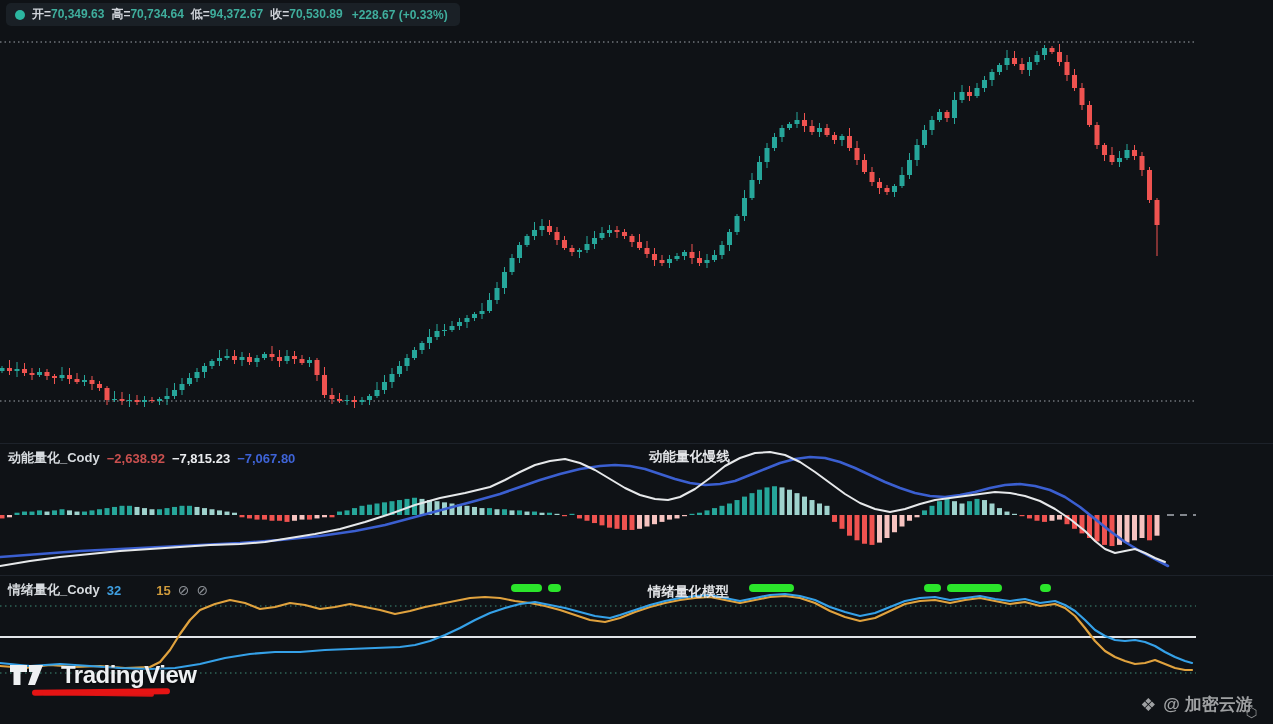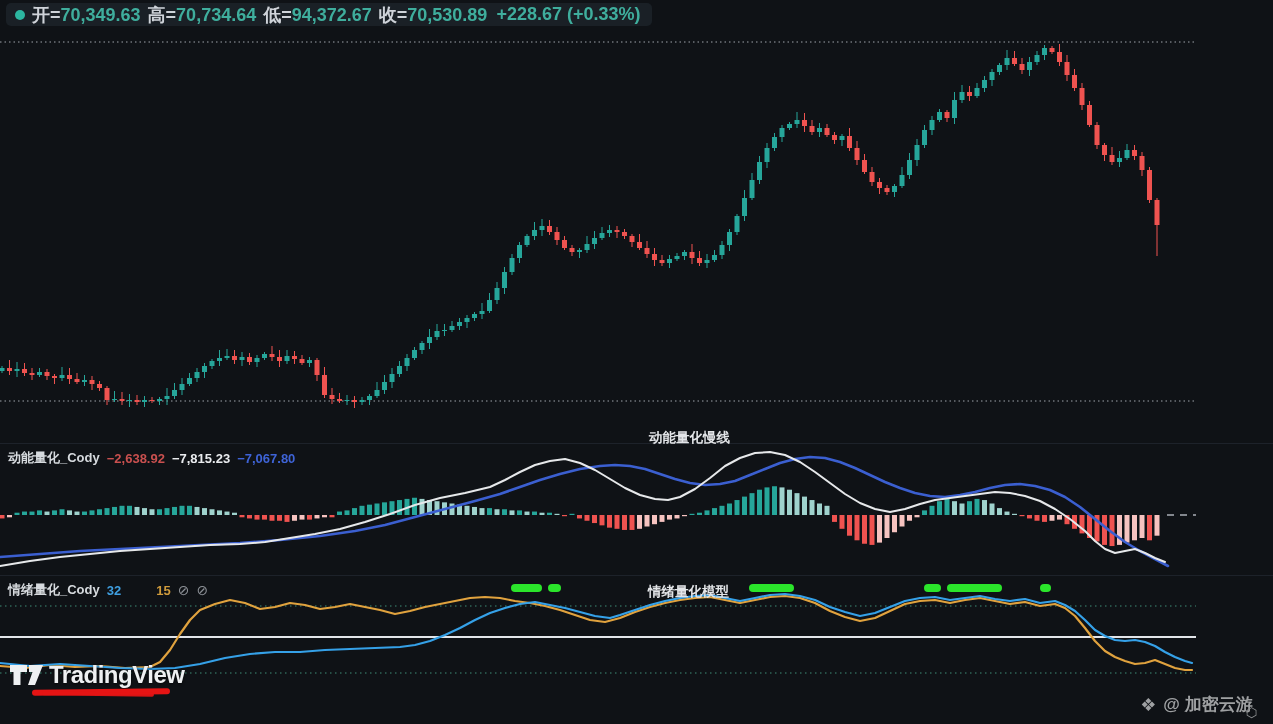--- a/index.html
+++ b/index.html
@@ -4,33 +4,33 @@
 <style>
   html,body{margin:0;padding:0;background:#0f1216;}
   #app{position:relative;width:1273px;height:724px;background:#0f1216;overflow:hidden;
        font-family:"Liberation Sans","DejaVu Sans",sans-serif;}
   #chart-canvas{position:absolute;left:0;top:0;}
   .pane-hotspot{position:absolute;left:0;width:1273px;background:transparent;}
   .sep{position:absolute;left:0;width:1273px;height:1px;background:#1d222a;}
 
   
   .ohlc{position:absolute;left:6px;top:3px;height:23px;display:inline-flex;align-items:center;
-        gap:7px;background:#1a2026;border-radius:5px;padding:0 12px 0 9px;font-size:18px;font-weight:700;}
+        gap:7px;background:#1a2026;border-radius:5px;padding:0 12px 0 9px;font-size:12px;font-weight:700;}
   .dot{width:10px;height:10px;border-radius:50%;background:#2cb6a0;flex:0 0 auto;}
   .lab{color:#cfd3d9;}
   .val{color:#3fae9d;}
   .chg{color:#3fae9d;margin-left:2px;}
 
   
   .ind-head{position:absolute;display:flex;align-items:center;gap:7px;font-size:13px;font-weight:700;}
   .ind-title{color:#d6dade;}
   .annot{position:absolute;font-size:13.5px;font-weight:700;color:#e3e5e8;}
 
   
-  .tv{position:absolute;left:10px;top:661px;display:flex;align-items:center;gap:5px;justify-content:space-between;}
+  .tv{position:absolute;left:10px;top:661px;display:flex;align-items:center;gap:17px;justify-content:space-between;}
   .tv-text{color:#eef0f2;font-size:24px;font-weight:800;letter-spacing:-0.5px;
            text-shadow:0 1px 3px rgba(0,0,0,.7);}
   .tv-underline{position:absolute;background:#e51414;border-radius:3px;}
   .u1{left:22px;top:28px;width:138px;height:6px;transform:rotate(-0.6deg);}
   .u2{left:32px;top:31px;width:112px;height:4px;transform:rotate(0.7deg);opacity:.95;}
 
   
   .credit{position:absolute;right:16px;top:693px;display:flex;align-items:center;gap:7px;
           color:#9fa1a3;font-size:17px;font-weight:600;}
   .credit .cicon{font-size:18px;}
@@ -540,21 +540,21 @@
     <span><span class="lab">收=</span><span class="val">70,530.89</span></span>
     <span class="chg">+228.67 (+0.33%)</span>
   </div>
 
   <div class="ind-head" style="left:8px;top:449px;">
     <span class="ind-title">动能量化_Cody</span>
     <span style="color:#c9504f;">−2,638.92</span>
     <span style="color:#e9ebee;">−7,815.23</span>
     <span style="color:#3e63d6;">−7,067.80</span>
   </div>
-  <div class="annot" style="left:649px;top:429px;">动能量化慢线</div>
+  <div class="annot" style="left:649px;top:448px;">动能量化慢线</div>
 
   <div class="ind-head" style="left:8px;top:581px;">
     <span class="ind-title">情绪量化_Cody</span>
     <span style="color:#3f9fe0;">32</span>
     <span style="color:#cf9b3c;margin-left:28px;">15</span>
     <span style="color:#8c9096;font-weight:400;font-size:14px;">⊘</span>
     <span style="color:#8c9096;font-weight:400;font-size:14px;">⊘</span>
   </div>
   <div class="annot" style="left:648px;top:583px;">情绪量化模型</div>
 

